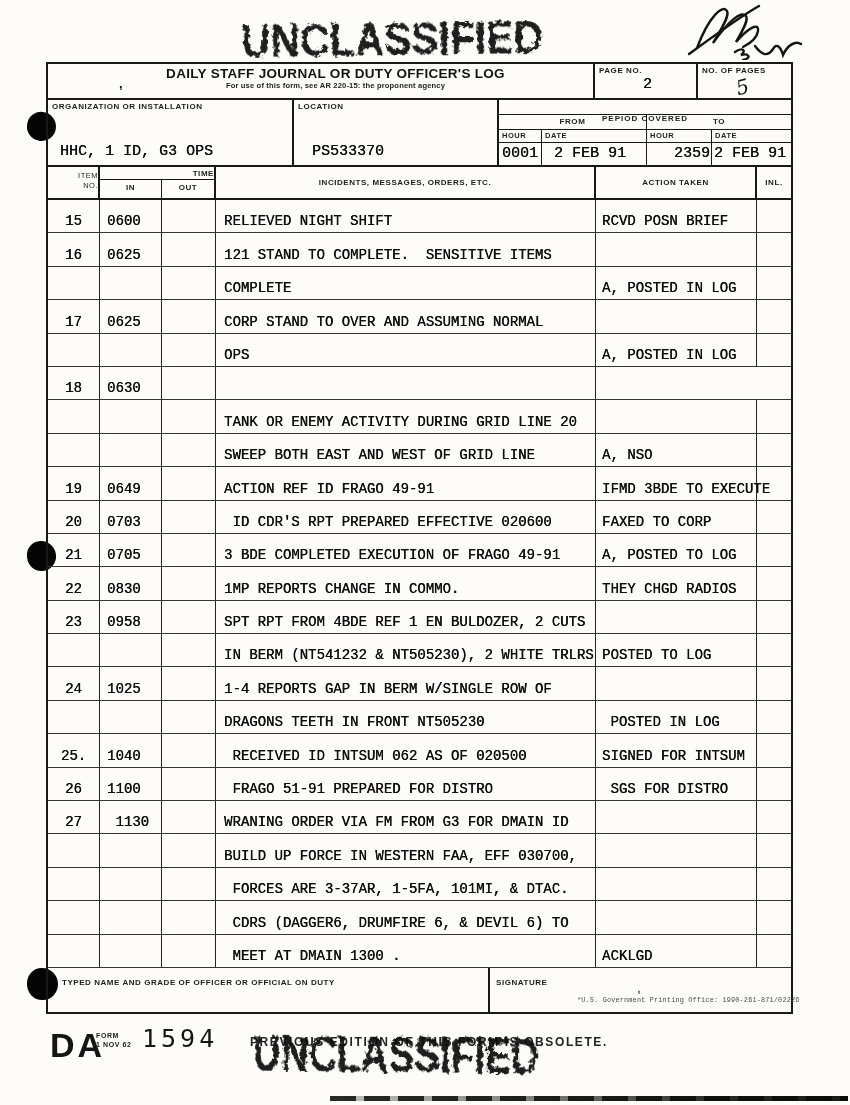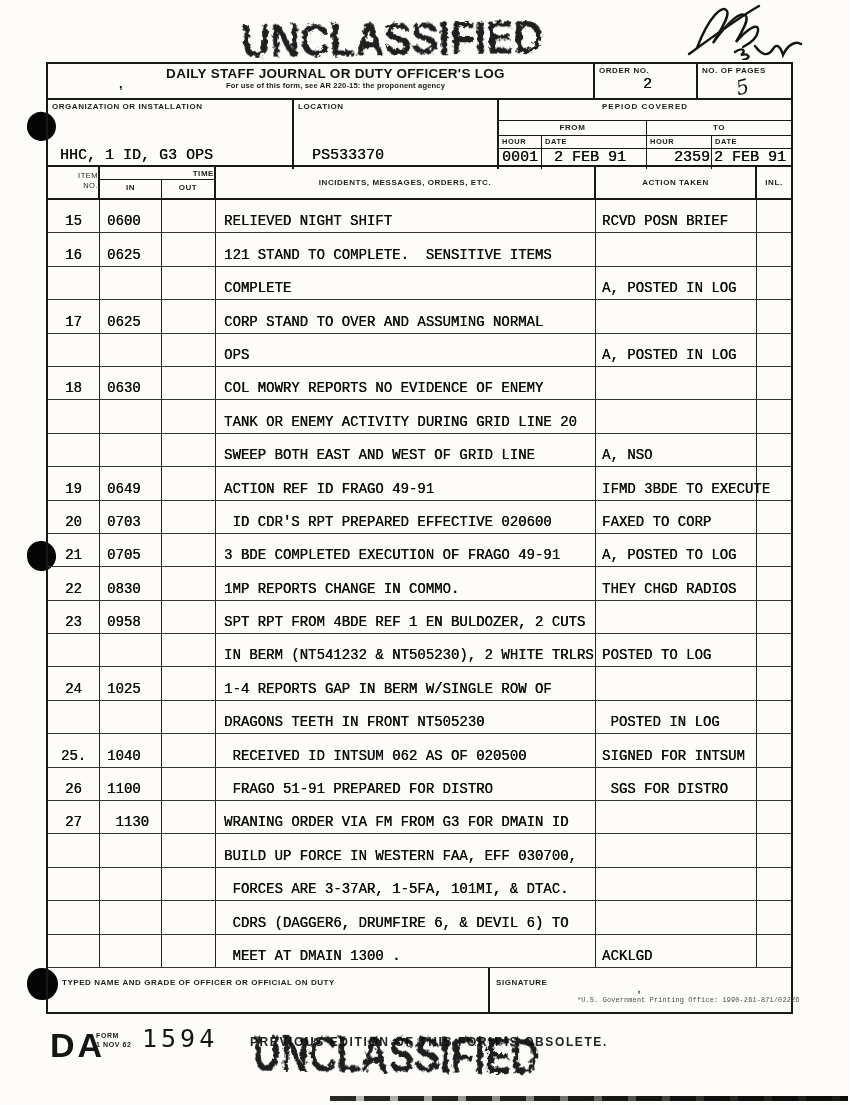--- a/index.html
+++ b/index.html
@@ -36,21 +36,21 @@
   .page-cell{border-right:2px solid #181818;padding:2px 0 0 4px;box-sizing:border-box;}
   .pages-cell{padding:2px 0 0 4px;box-sizing:border-box;}
   .page-val{text-align:center;margin-top:1px;}
   .hand-val{display:inline-block;font-family:"DejaVu Serif",serif;font-style:italic;font-size:20px;color:#101010;transform:rotate(-14deg);margin:0 0 0 34px;}
 
   .band-org{position:absolute;left:0;top:36px;width:100%;height:67px;display:grid;grid-template-columns:246px 205px 1fr;border-bottom:2px solid #181818;box-sizing:border-box;}
   .org-cell,.loc-cell{border-right:2px solid #181818;box-sizing:border-box;position:relative;padding:2px 0 0 4px;}
   .cell-value{position:absolute;bottom:5px;left:12px;white-space:pre;}
   .loc-cell .cell-value{left:18px;}
   .period-cell{display:flex;flex-direction:column;box-sizing:border-box;}
-  .p-label{height:21px;text-align:center;border-bottom:1.5px solid #181818;padding-top:2px;box-sizing:border-box;letter-spacing:1px;}
+  .p-label{height:15px;text-align:center;border-bottom:1.5px solid #181818;padding-top:14px;box-sizing:border-box;letter-spacing:1px;}
   .p-fromto{height:15px;display:grid;grid-template-columns:148px 1fr;border-bottom:1.5px solid #181818;box-sizing:border-box;}
   .p-fromto > div{text-align:center;padding-top:2px;box-sizing:border-box;}
   .p-from{border-right:1.5px solid #181818;}
   .p-hd{flex:1;display:grid;grid-template-columns:43px 105px 65px 1fr;}
   .p-hd > div{border-right:1.5px solid #181818;box-sizing:border-box;display:flex;flex-direction:column;}
   .p-hd > div:last-child{border-right:none;}
   .hd-lab{height:13px;border-bottom:1.2px solid #1a1a1a;padding:1px 0 0 3px;box-sizing:border-box;font-size:7.5px;}
   .hd-val{flex:1;display:flex;align-items:flex-end;padding:0 0 3px 3px;white-space:pre;}
   .hd-val.right{justify-content:flex-end;padding-right:1px;}
 
@@ -114,21 +114,21 @@
   <span class="stray-comma">,</span>
 
   <div class="form">
 
     <div class="band-title">
       <div class="title-cell">
         <div class="form-title">DAILY STAFF JOURNAL OR DUTY OFFICER'S LOG</div>
         <div class="form-sub">For use of this form, see AR 220-15: the proponent agency</div>
       </div>
       <div class="page-cell">
-        <div class="lbl">ORDER NO.</div>
+        <div class="lbl">PAGE NO.</div>
         <div class="page-val monoL">2</div>
       </div>
       <div class="pages-cell">
         <div class="lbl">NO. OF PAGES</div>
         <div class="hand-val">5</div>
       </div>
     </div>
 
     <div class="band-org">
       <div class="org-cell">
@@ -226,21 +226,20 @@
     <div class="tc c-out mono"></div>
     <div class="tc c-text mono">OPS</div>
     <div class="tc c-action mono">A, POSTED IN LOG</div>
     <div class="tc c-inl mono"></div>
   </div>
 
   <div class="trow">
     <div class="tc c-item mono">18</div>
     <div class="tc c-in mono">0630</div>
     <div class="tc c-out mono"></div>
-    <div class="tc c-text mono">COL MOWRY REPORTS NO EVIDENCE OF ENEMY</div>
     <div class="tc c-action mono"></div>
     <div class="tc c-inl mono"></div>
   </div>
 
   <div class="trow">
     <div class="tc c-item mono"></div>
     <div class="tc c-in mono"></div>
     <div class="tc c-out mono"></div>
     <div class="tc c-text mono">TANK OR ENEMY ACTIVITY DURING GRID LINE 20</div>
     <div class="tc c-action mono"></div>

